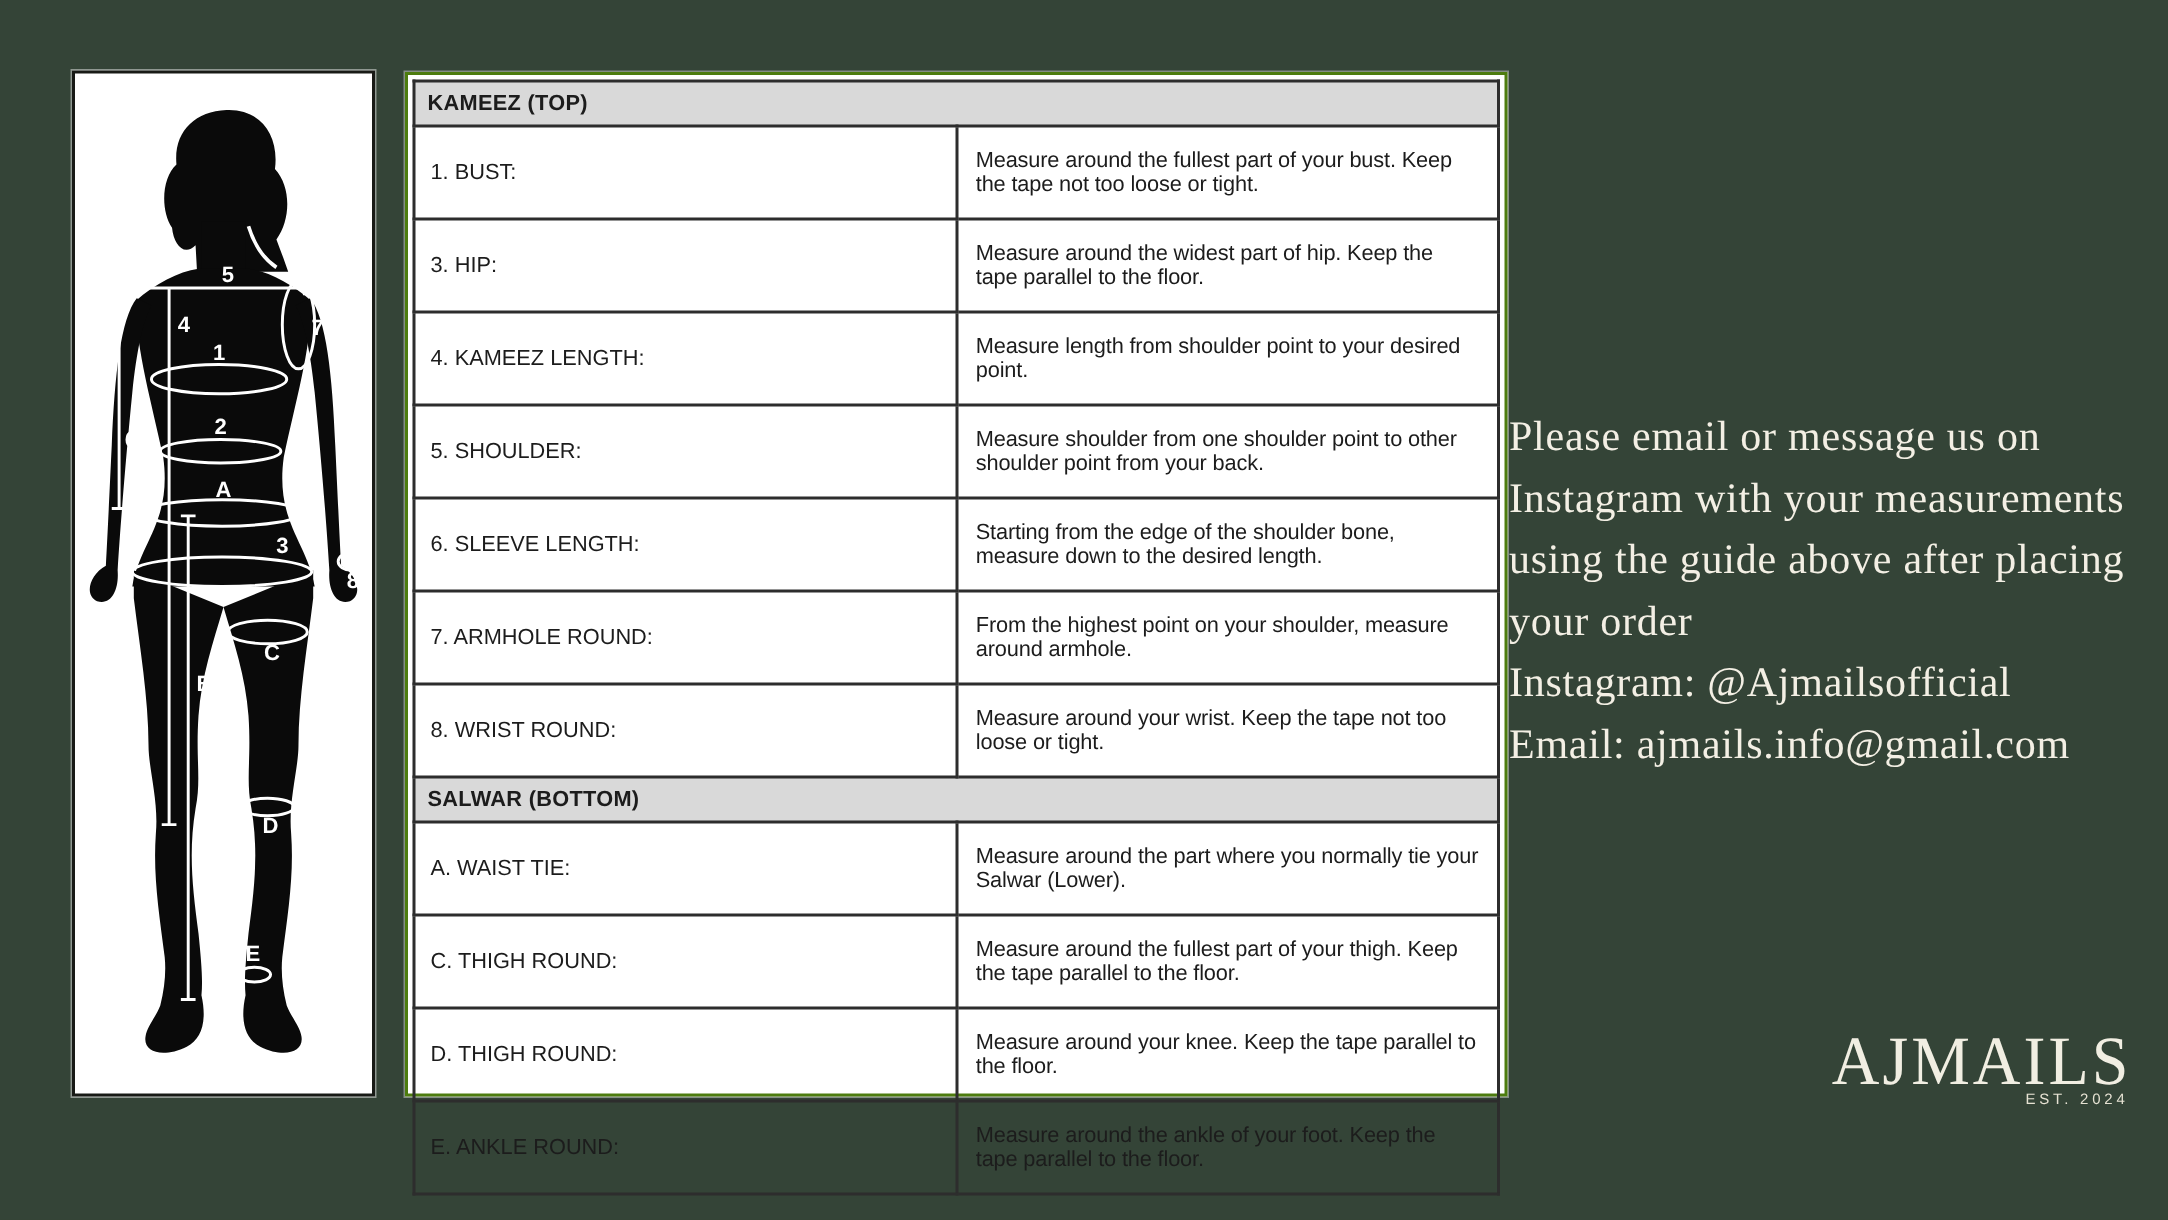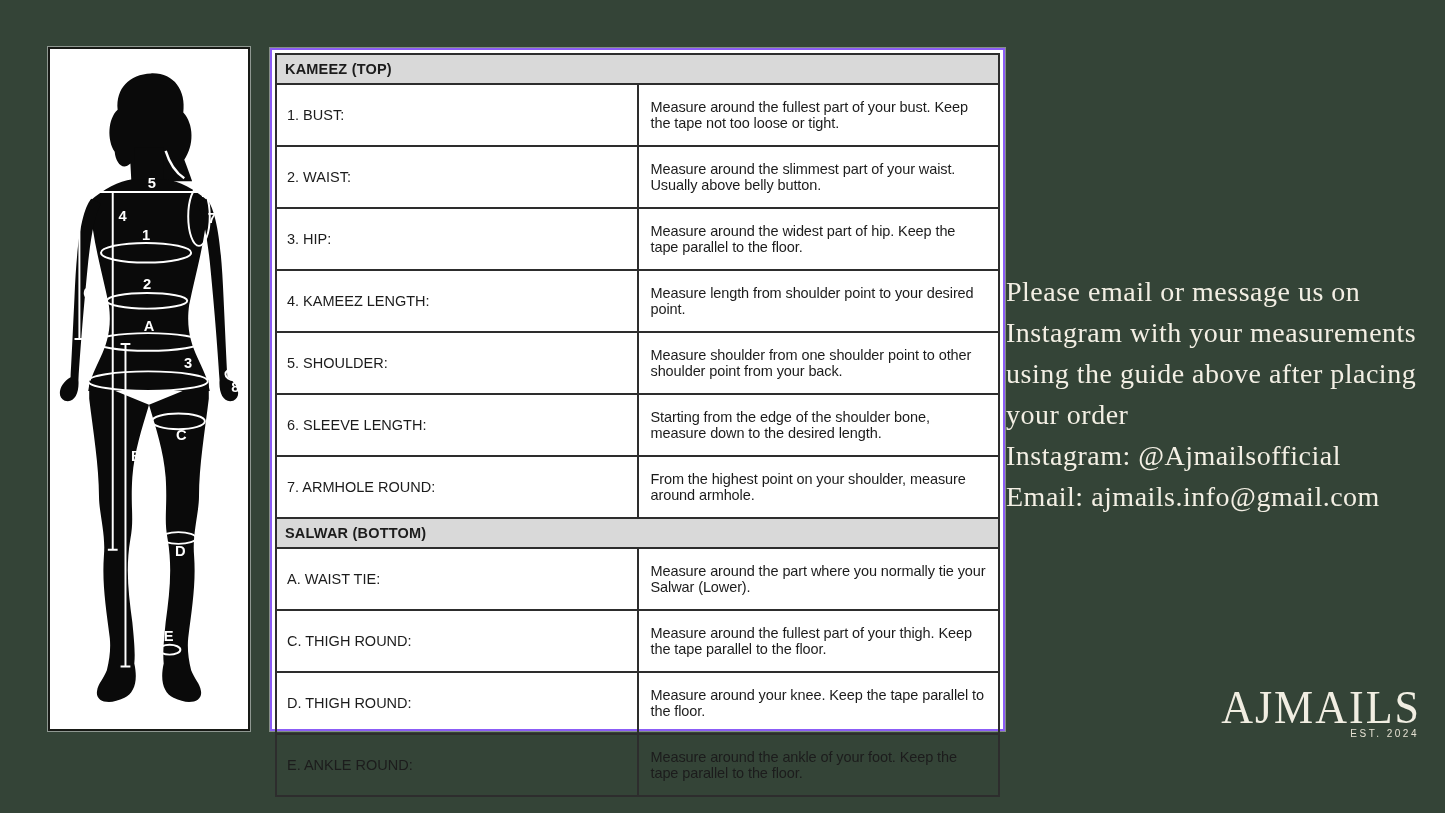--- a/index.html
+++ b/index.html
@@ -27,21 +27,21 @@
   }
   .m-line{stroke:#ffffff;stroke-width:2;fill:none;}
   .m-ellipse{stroke:#ffffff;stroke-width:2;fill:none;}
   .body-fill{fill:#0a0a0a;}
 
   
   .table-panel{
     position:absolute;left:270px;top:48px;
     width:735px;height:683px;
     background:#ffffff;
-    border:2px solid #8b5cf6;
+    border:2px solid #4d7c0f;
     padding:3px;
     box-sizing:border-box;
     box-shadow:0 0 0 1px rgba(255,255,255,.4);
   }
   table.measure{
     width:100%;height:100%;
     border-collapse:collapse;
     table-layout:fixed;
   }
   table.measure td{
@@ -186,42 +186,42 @@
   <table class="measure">
     <tbody>
       <tr class="section-row">
         <td colspan="2">KAMEEZ (TOP)</td>
       </tr>
       <tr class="data-row">
         <td class="cell-label">1. BUST:</td>
         <td class="cell-desc">Measure around the fullest part of your bust. Keep the tape not too loose or tight.</td>
       </tr>
       <tr class="data-row">
-        <td class="cell-label">2. WAIST:</td>
-        <td class="cell-desc">Measure around the slimmest part of your waist. Usually above belly button.</td>
-      </tr>
-      <tr class="data-row">
         <td class="cell-label">3. HIP:</td>
         <td class="cell-desc">Measure around the widest part of hip. Keep the tape parallel to the floor.</td>
       </tr>
       <tr class="data-row">
         <td class="cell-label">4. KAMEEZ LENGTH:</td>
         <td class="cell-desc">Measure length from shoulder point to your desired point.</td>
       </tr>
       <tr class="data-row">
         <td class="cell-label">5. SHOULDER:</td>
         <td class="cell-desc">Measure shoulder from one shoulder point to other shoulder point from your back.</td>
       </tr>
       <tr class="data-row">
         <td class="cell-label">6. SLEEVE LENGTH:</td>
         <td class="cell-desc">Starting from the edge of the shoulder bone, measure down to the desired length.</td>
       </tr>
       <tr class="data-row">
         <td class="cell-label">7. ARMHOLE ROUND:</td>
         <td class="cell-desc">From the highest point on your shoulder, measure around armhole.</td>
+      </tr>
+      <tr class="data-row">
+        <td class="cell-label">8. WRIST ROUND:</td>
+        <td class="cell-desc">Measure around your wrist. Keep the tape not too loose or tight.</td>
       </tr>
       <tr class="section-row">
         <td colspan="2">SALWAR (BOTTOM)</td>
       </tr>
       <tr class="data-row">
         <td class="cell-label">A. WAIST TIE:</td>
         <td class="cell-desc">Measure around the part where you normally tie your Salwar (Lower).</td>
       </tr>
       <tr class="data-row">
         <td class="cell-label">C. THIGH ROUND:</td>

